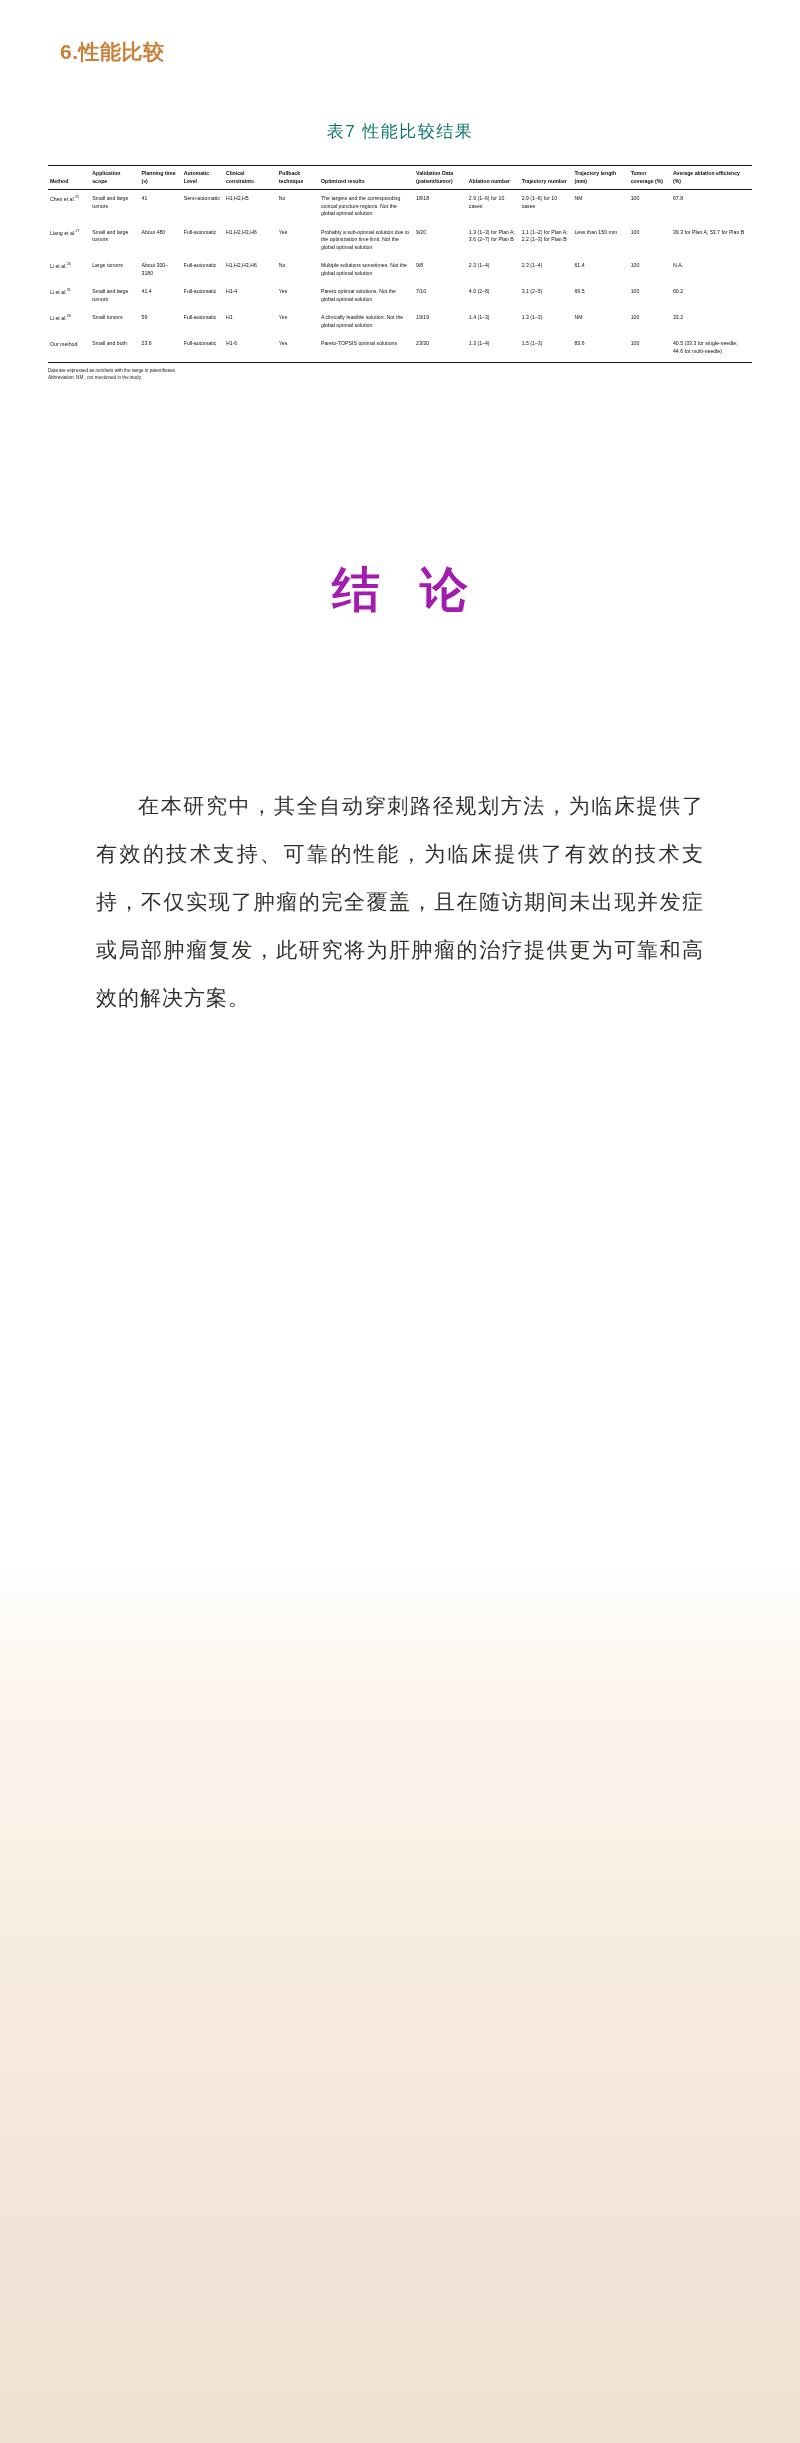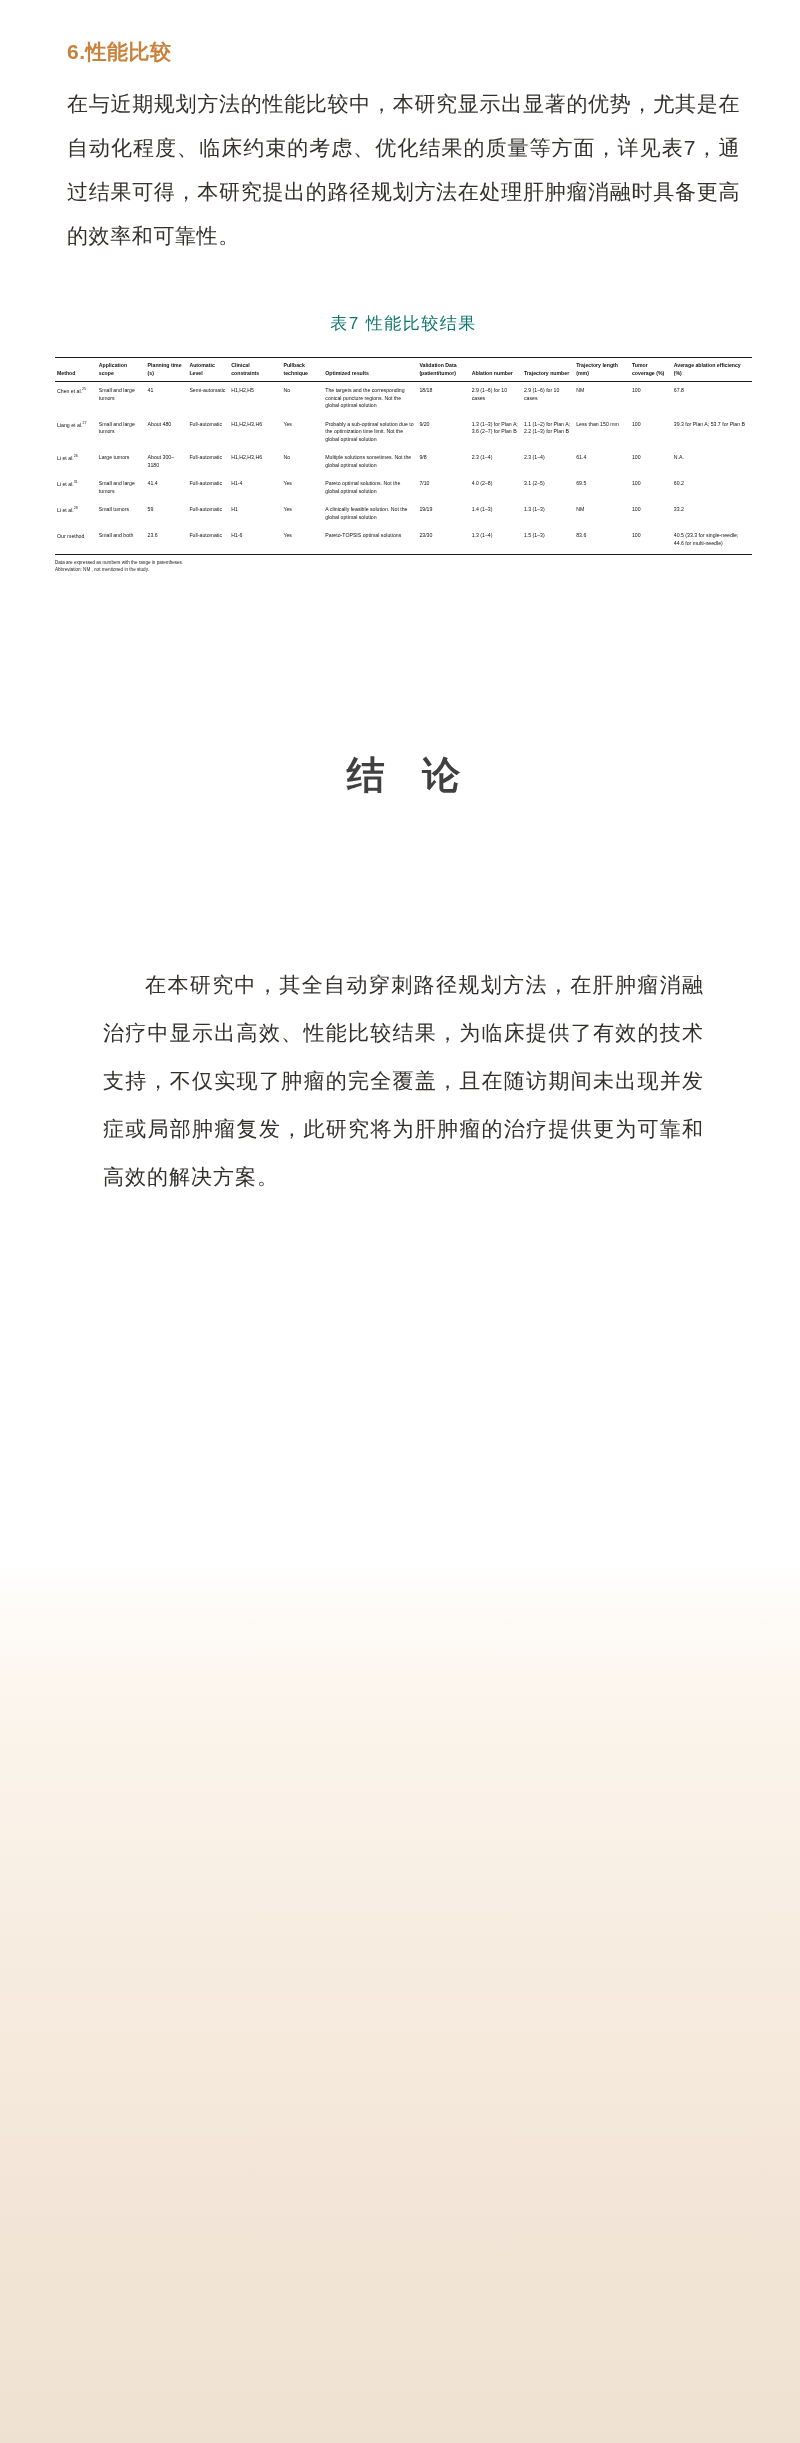--- a/index.html
+++ b/index.html
@@ -26,21 +26,20 @@
     left: 0;
     top: 1560px;
     width: 800px;
     height: 883px;
     background: linear-gradient(180deg, #ffffff 0%, #fcf6ee 14%, #f7ece0 45%, #f3e6d8 72%, #efe1d2 100%);
     z-index: 0;
   }
   .content {
     position: relative;
     z-index: 1;
-    padding-left: 7px;
   }
 
   
   .section-block {
     padding: 38px 60px 0 60px;
   }
   .section-title {
     color: #c8823c;
     font-size: 21px;
     font-weight: bold;
@@ -102,23 +101,23 @@
     padding: 4px 48px 0 48px;
     font-size: 4.6px;
     line-height: 1.7;
     color: #222;
   }
 
   
   .conclusion-title {
     text-align: center;
     font-family: "Liberation Serif", serif;
-    font-size: 38px;
+    font-size: 48px;
     letter-spacing: 14px;
-    color: #404040;
+    color: #a21caf;
     margin: 0;
     padding: 176px 0 0 0;
     text-indent: 14px;
   }
   .conclusion-body {
     padding: 160px 96px 0 96px;
     font-size: 21px;
     line-height: 48px;
     letter-spacing: 1px;
     color: #332f2b;
@@ -131,21 +130,20 @@
 </head>
 <body>
 
 <div class="page">
   <div class="bg-gradient"></div>
 
   <div class="content">
 
     <div class="section-block">
       <h2 class="section-title">6.性能比较</h2>
-      <p class="body-text">在与近期规划方法的性能比较中，本研究显示出显著的优势，尤其是在自动化程度、临床约束的考虑、优化结果的质量等方面，详见表7，通过结果可得，本研究提出的路径规划方法在处理肝肿瘤消融时具备更高的效率和可靠性。</p>
     </div>
 
     <div class="table-caption">表7  性能比较结果</div>
 
     <div class="table-wrap">
       <table class="perf">
         <colgroup>
           <col style="width:6.0%">
           <col style="width:7.0%">
           <col style="width:6.0%">
@@ -272,17 +270,17 @@
       </table>
     </div>
 
     <div class="table-notes">
       <div>Data are expressed as numbers with the range in parentheses.</div>
       <div>Abbreviation: NM , not mentioned in the study.</div>
     </div>
 
     <h1 class="conclusion-title">结 论</h1>
     <div class="conclusion-body">
-      <p class="indent" style="margin:0;">在本研究中，其全自动穿刺路径规划方法，在肝肿瘤消融治疗中显示出高效、性能比较结果，为临床提供了有效的技术支持，不仅实现了肿瘤的完全覆盖，且在随访期间未出现并发症或局部肿瘤复发，此研究将为肝肿瘤的治疗提供更为可靠和高效的解决方案。</p>
+      <p class="indent" style="margin:0;">在本研究中，其全自动穿刺路径规划方法，为临床提供了有效的技术支持、可靠的性能，为临床提供了有效的技术支持，不仅实现了肿瘤的完全覆盖，且在随访期间未出现并发症或局部肿瘤复发，此研究将为肝肿瘤的治疗提供更为可靠和高效的解决方案。</p>
     </div>
 
   </div>
 </div>
 
 </body></html>

